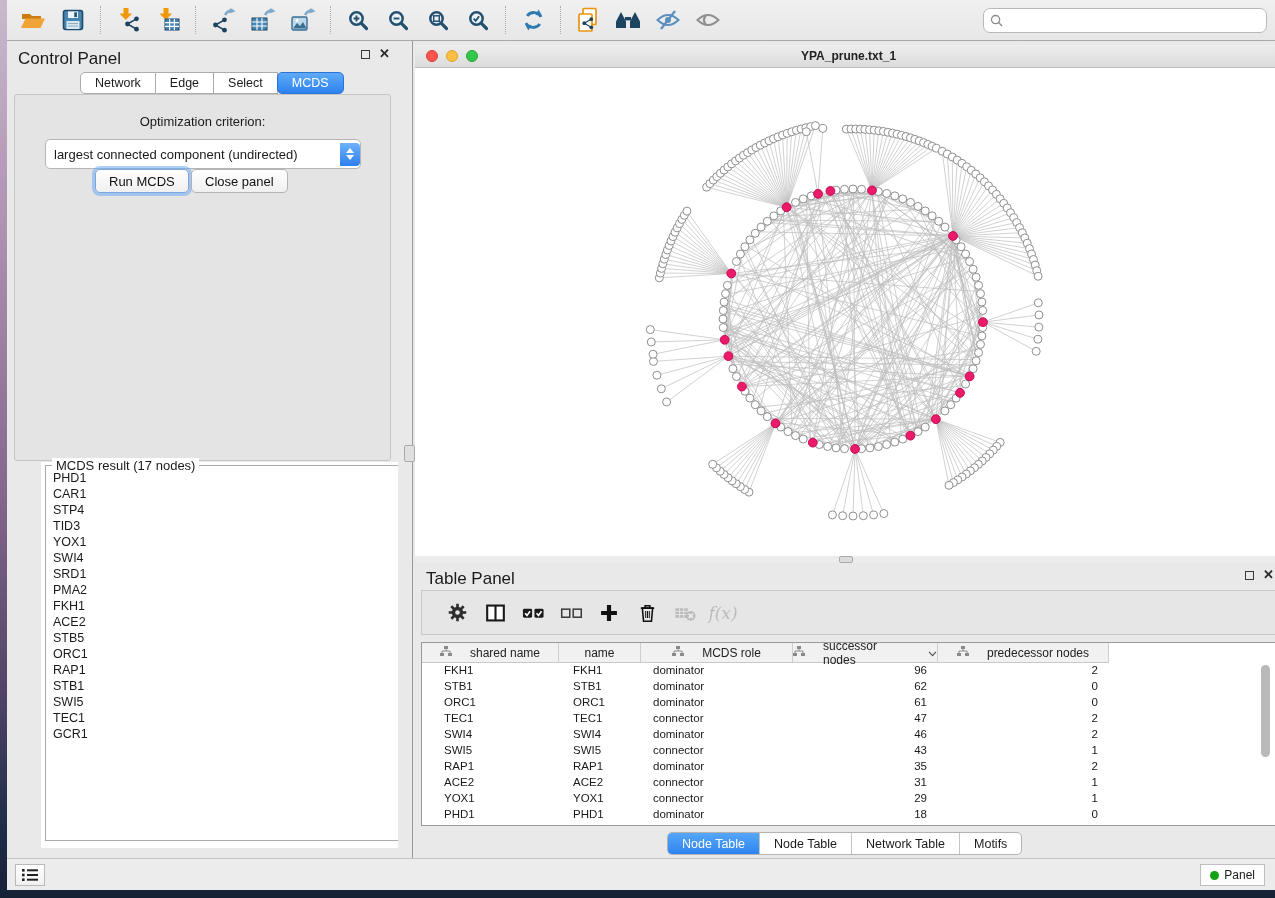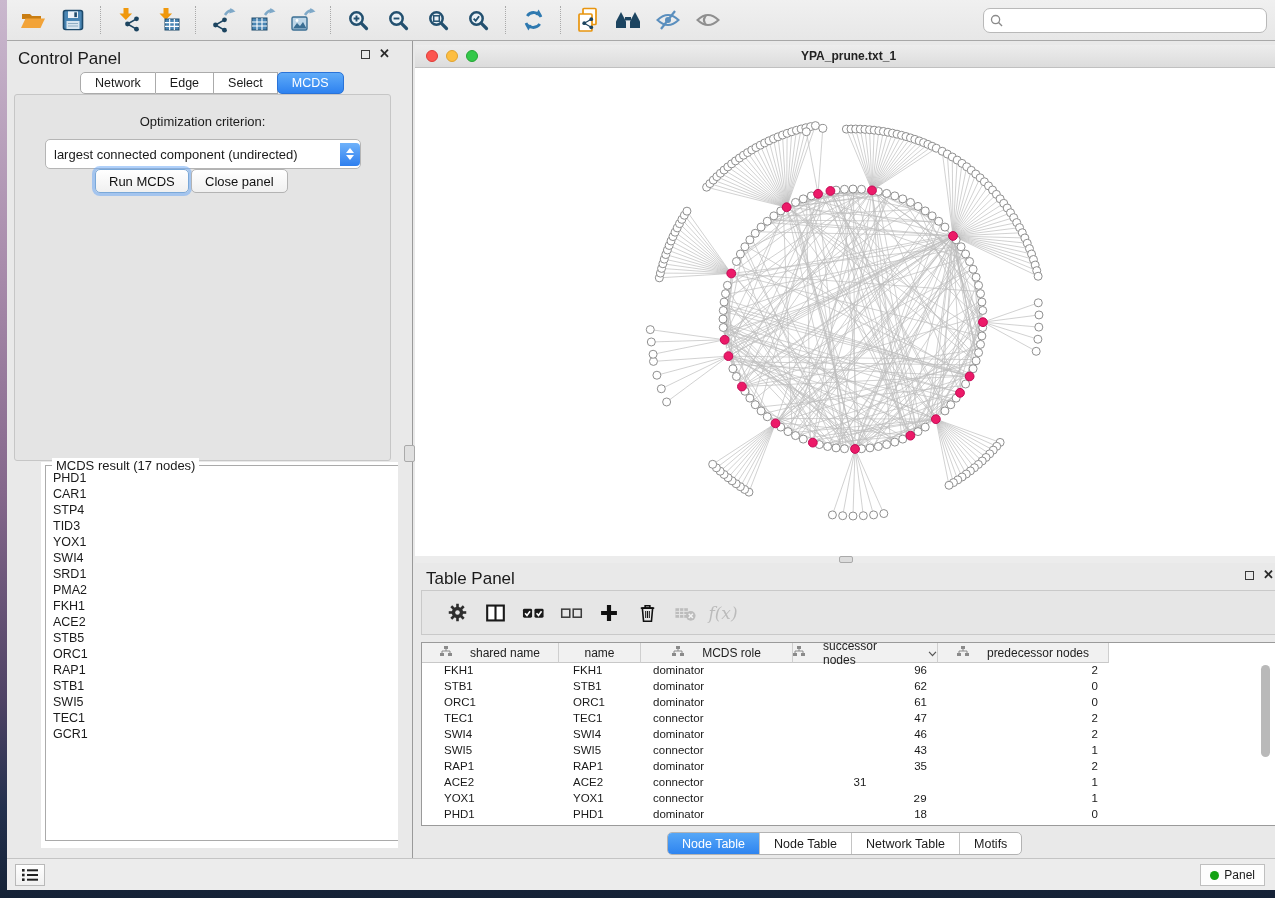--- a/index.html
+++ b/index.html
@@ -1137,28 +1137,28 @@
             <div class="tcell" style="width: 137px; text-align: left; padding: 1px 0px 0px 22px;">RAP1</div>
             <div class="tcell" style="width: 82px; text-align: left; padding: 1px 0px 0px 14px;">RAP1</div>
             <div class="tcell" style="width: 152px; text-align: left; padding: 1px 0px 0px 12px;">dominator</div>
             <div class="tcell" style="width: 145px; text-align: right; padding: 1px 11px 0px 0px;">35</div>
             <div class="tcell" style="width: 171px; text-align: right; padding: 1px 11px 0px 0px;">2</div>
           </div>
           <div class="trow">
             <div class="tcell" style="width: 137px; text-align: left; padding: 1px 0px 0px 22px;">ACE2</div>
             <div class="tcell" style="width: 82px; text-align: left; padding: 1px 0px 0px 14px;">ACE2</div>
             <div class="tcell" style="width: 152px; text-align: left; padding: 1px 0px 0px 12px;">connector</div>
-            <div class="tcell" style="width: 145px; text-align: center; padding: 1px 11px 0px 0px;">31</div>
+            <div class="tcell" style="width: 145px; text-align: right; padding: 1px 11px 0px 0px;">31</div>
             <div class="tcell" style="width: 171px; text-align: right; padding: 1px 11px 0px 0px;">1</div>
           </div>
           <div class="trow">
             <div class="tcell" style="width: 137px; text-align: left; padding: 1px 0px 0px 22px;">YOX1</div>
             <div class="tcell" style="width: 82px; text-align: left; padding: 1px 0px 0px 14px;">YOX1</div>
             <div class="tcell" style="width: 152px; text-align: left; padding: 1px 0px 0px 12px;">connector</div>
-            <div class="tcell" style="width: 145px; text-align: right; padding: 1px 11px 0px 0px; font-family: Liberation Mono, monospace;">29</div>
+            <div class="tcell" style="width: 145px; text-align: right; padding: 1px 11px 0px 0px;">29</div>
             <div class="tcell" style="width: 171px; text-align: right; padding: 1px 11px 0px 0px;">1</div>
           </div>
           <div class="trow">
             <div class="tcell" style="width: 137px; text-align: left; padding: 1px 0px 0px 22px;">PHD1</div>
             <div class="tcell" style="width: 82px; text-align: left; padding: 1px 0px 0px 14px;">PHD1</div>
             <div class="tcell" style="width: 152px; text-align: left; padding: 1px 0px 0px 12px;">dominator</div>
             <div class="tcell" style="width: 145px; text-align: right; padding: 1px 11px 0px 0px;">18</div>
             <div class="tcell" style="width: 171px; text-align: right; padding: 1px 11px 0px 0px;">0</div>
           </div>
         </div>

